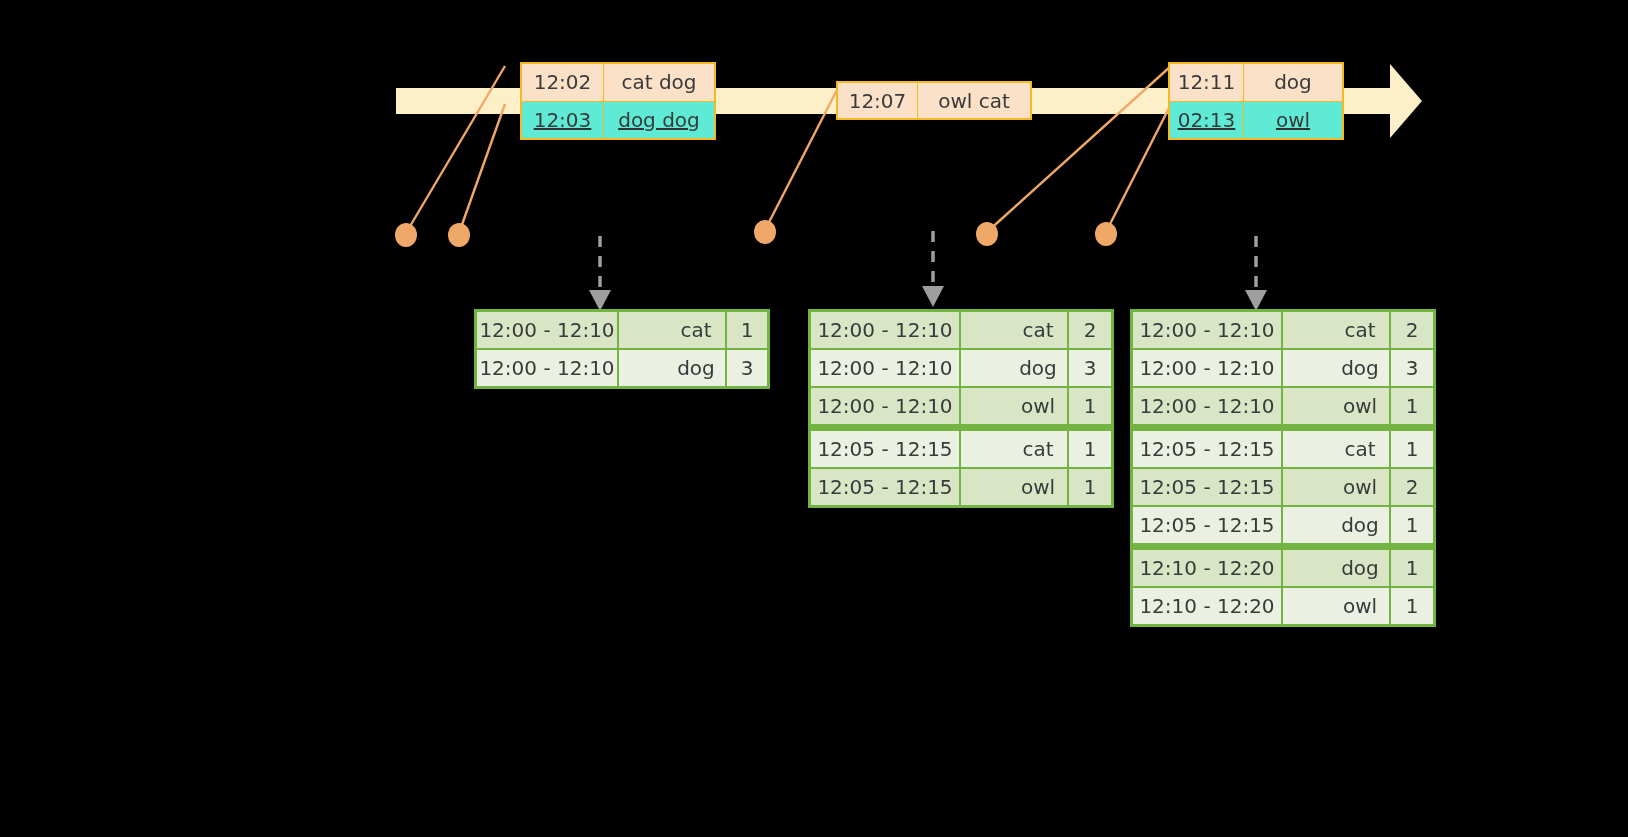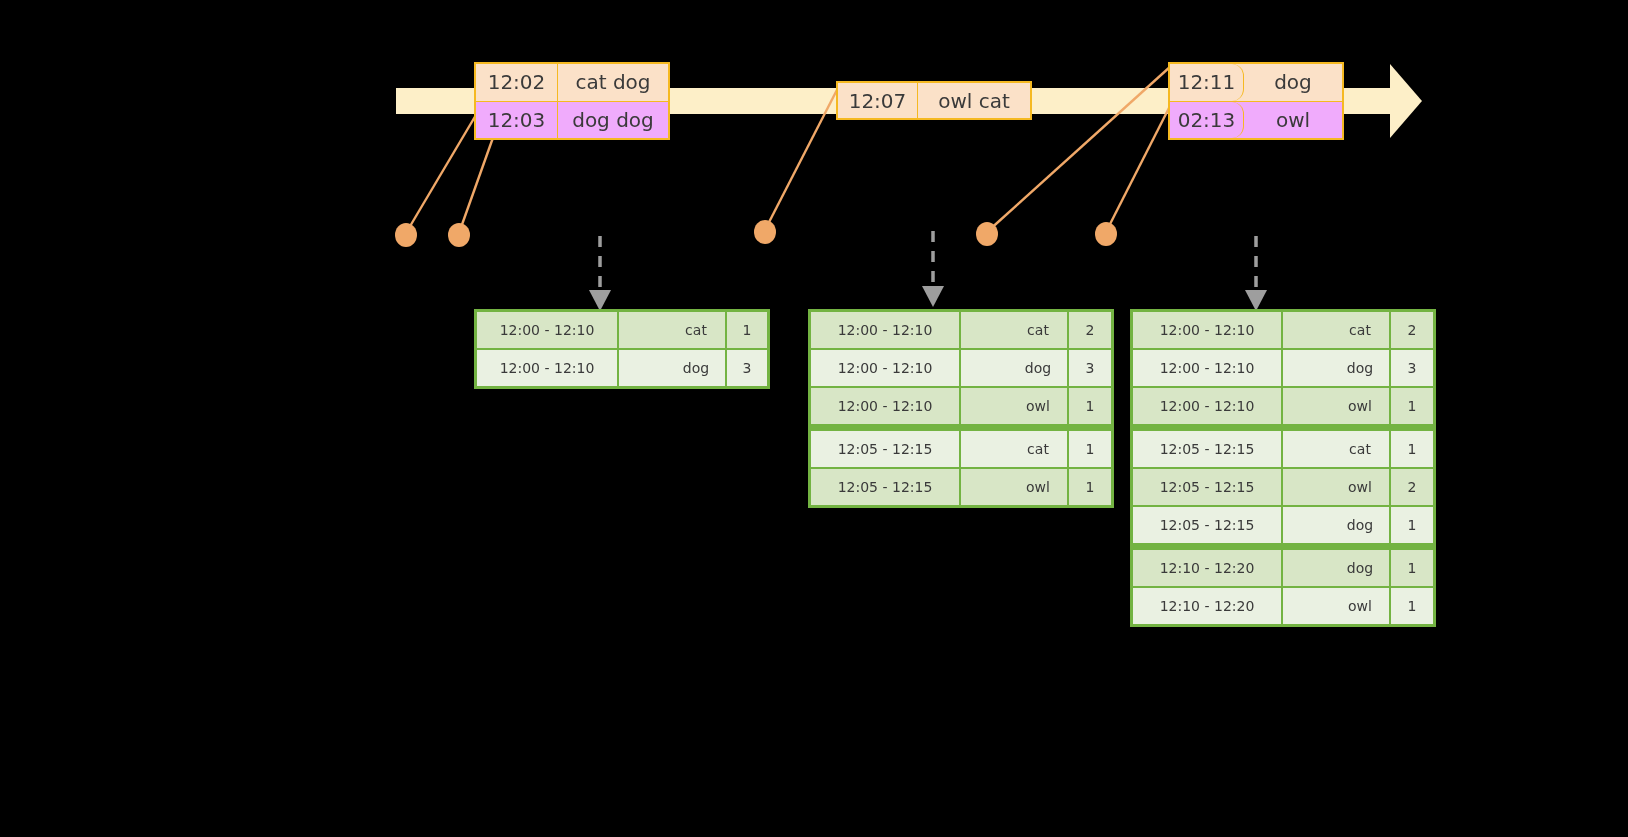--- a/index.html
+++ b/index.html
@@ -27,52 +27,52 @@
   .evt-box{
     position:absolute;
     border:2px solid #f5b921;
     box-sizing:border-box;
     background:#fdeedb;
     display:flex;flex-direction:column;
   }
   .evt-row{display:flex;flex:1;}
   .evt-row + .evt-row{border-top:1.5px solid #f5b921;}
   .evt-row.shade{background:#fbe1c8;}
-  .evt-row.light{background:#f0abfc;}
+  .evt-row.light{background:#5eead4;text-decoration:underline;}
   .evt-time{
     display:flex;align-items:center;justify-content:center;
     width:82px;font-size:20px;color:#3a3a3a;
     border-right:1.5px solid #f5b921;box-sizing:border-box;
   }
   .evt-words{
     display:flex;align-items:center;justify-content:center;
     flex:1;font-size:20px;color:#3a3a3a;
   }
 
-  #evt1{left:474px;top:62px;width:196px;height:78px;}
+  #evt1{left:520px;top:62px;width:196px;height:78px;}
   #evt2{left:836px;top:81px;width:196px;height:39px;}
   #evt3{left:1168px;top:62px;width:176px;height:78px;}
-  #evt3 .evt-time{width:74px;border-radius:12px;}
+  #evt3 .evt-time{width:74px;}
   #evt2 .evt-time{width:80px;}
 
   
   .res-table{
     position:absolute;
     border:3px solid #73b342;
     box-sizing:border-box;
     background:#73b342;
     display:flex;flex-direction:column;
     gap:2px;
   }
   .res-row{display:flex;height:36px;}
   .res-row.shade .cell{background:#d8e6c6;}
   .res-row.light .cell{background:#eaf1e2;}
   .cell{
     display:flex;align-items:center;justify-content:center;
-    font-size:14px;color:#3a3a3a;
+    font-size:20px;color:#3a3a3a;
   }
   .c-win{width:150px;}
   .c-key{width:58px;margin-left:2px;padding-left:48px;}
   .c-cnt{width:40px;margin-left:2px;}
   .group-gap{height:3px;background:#73b342;}
 
   #tbl1{left:474px;top:309px;}
   #tbl2{left:808px;top:309px;}
   #tbl3{left:1130px;top:309px;}
   #tbl3 .c-win{width:148px;}

